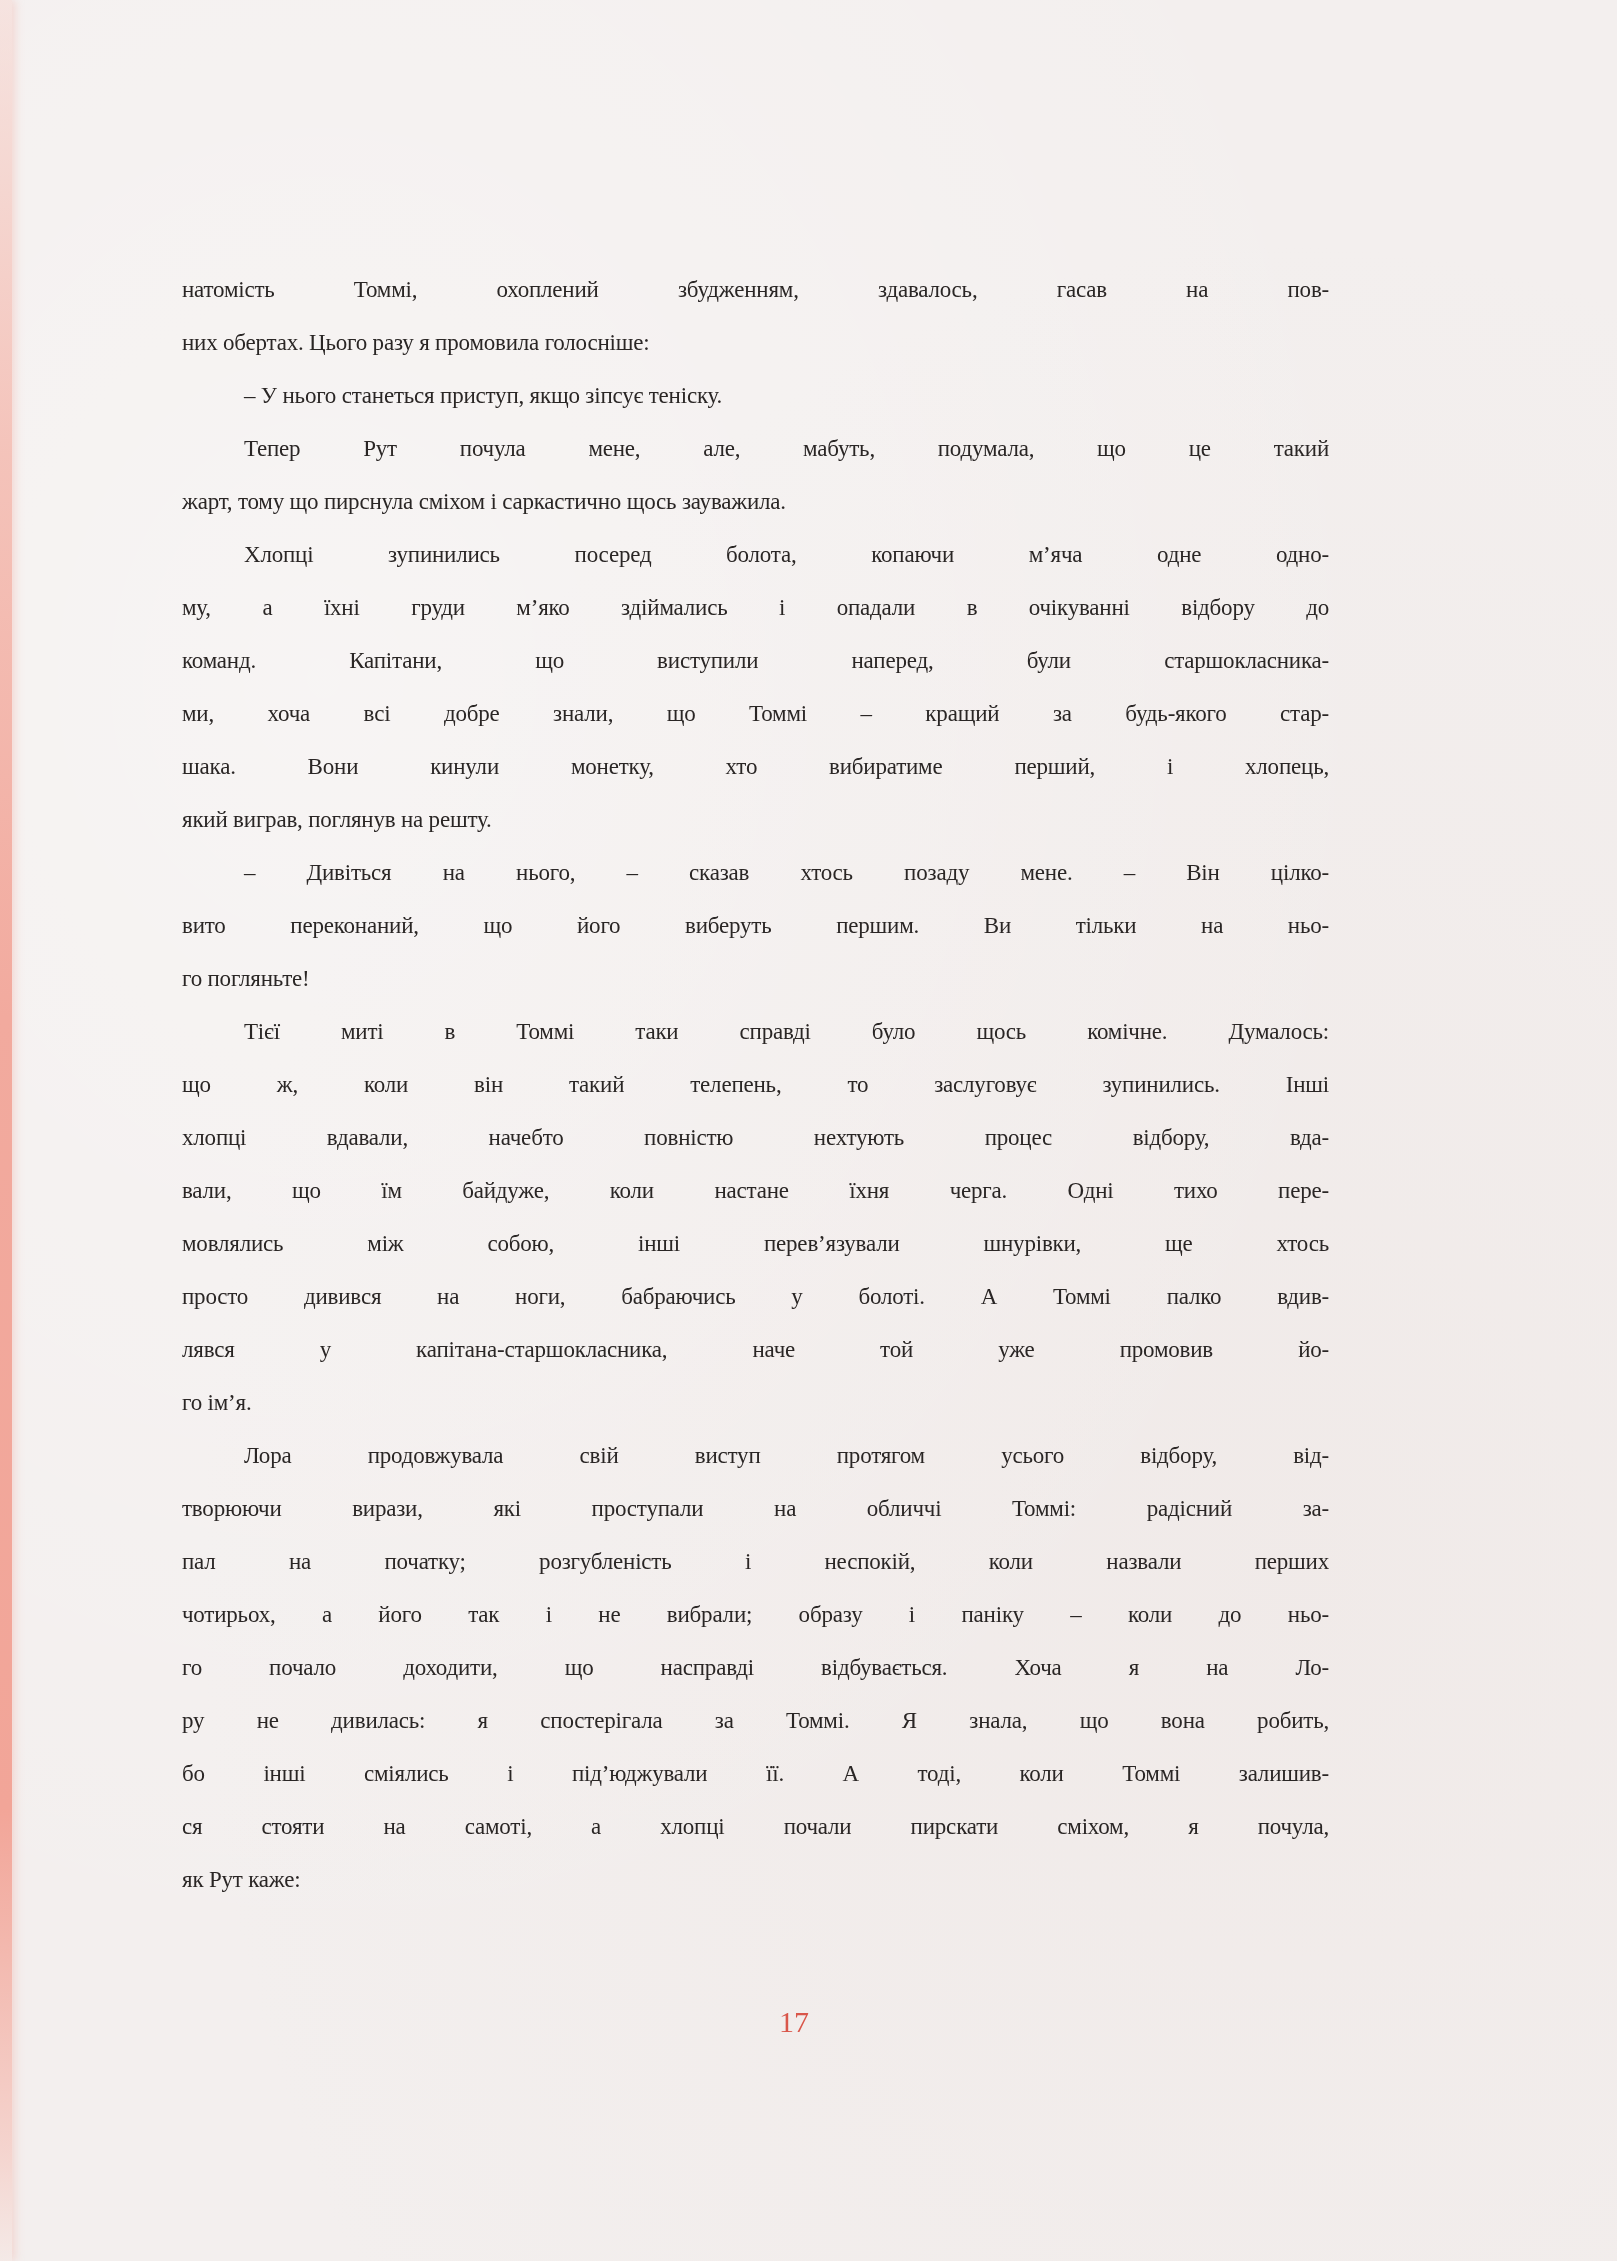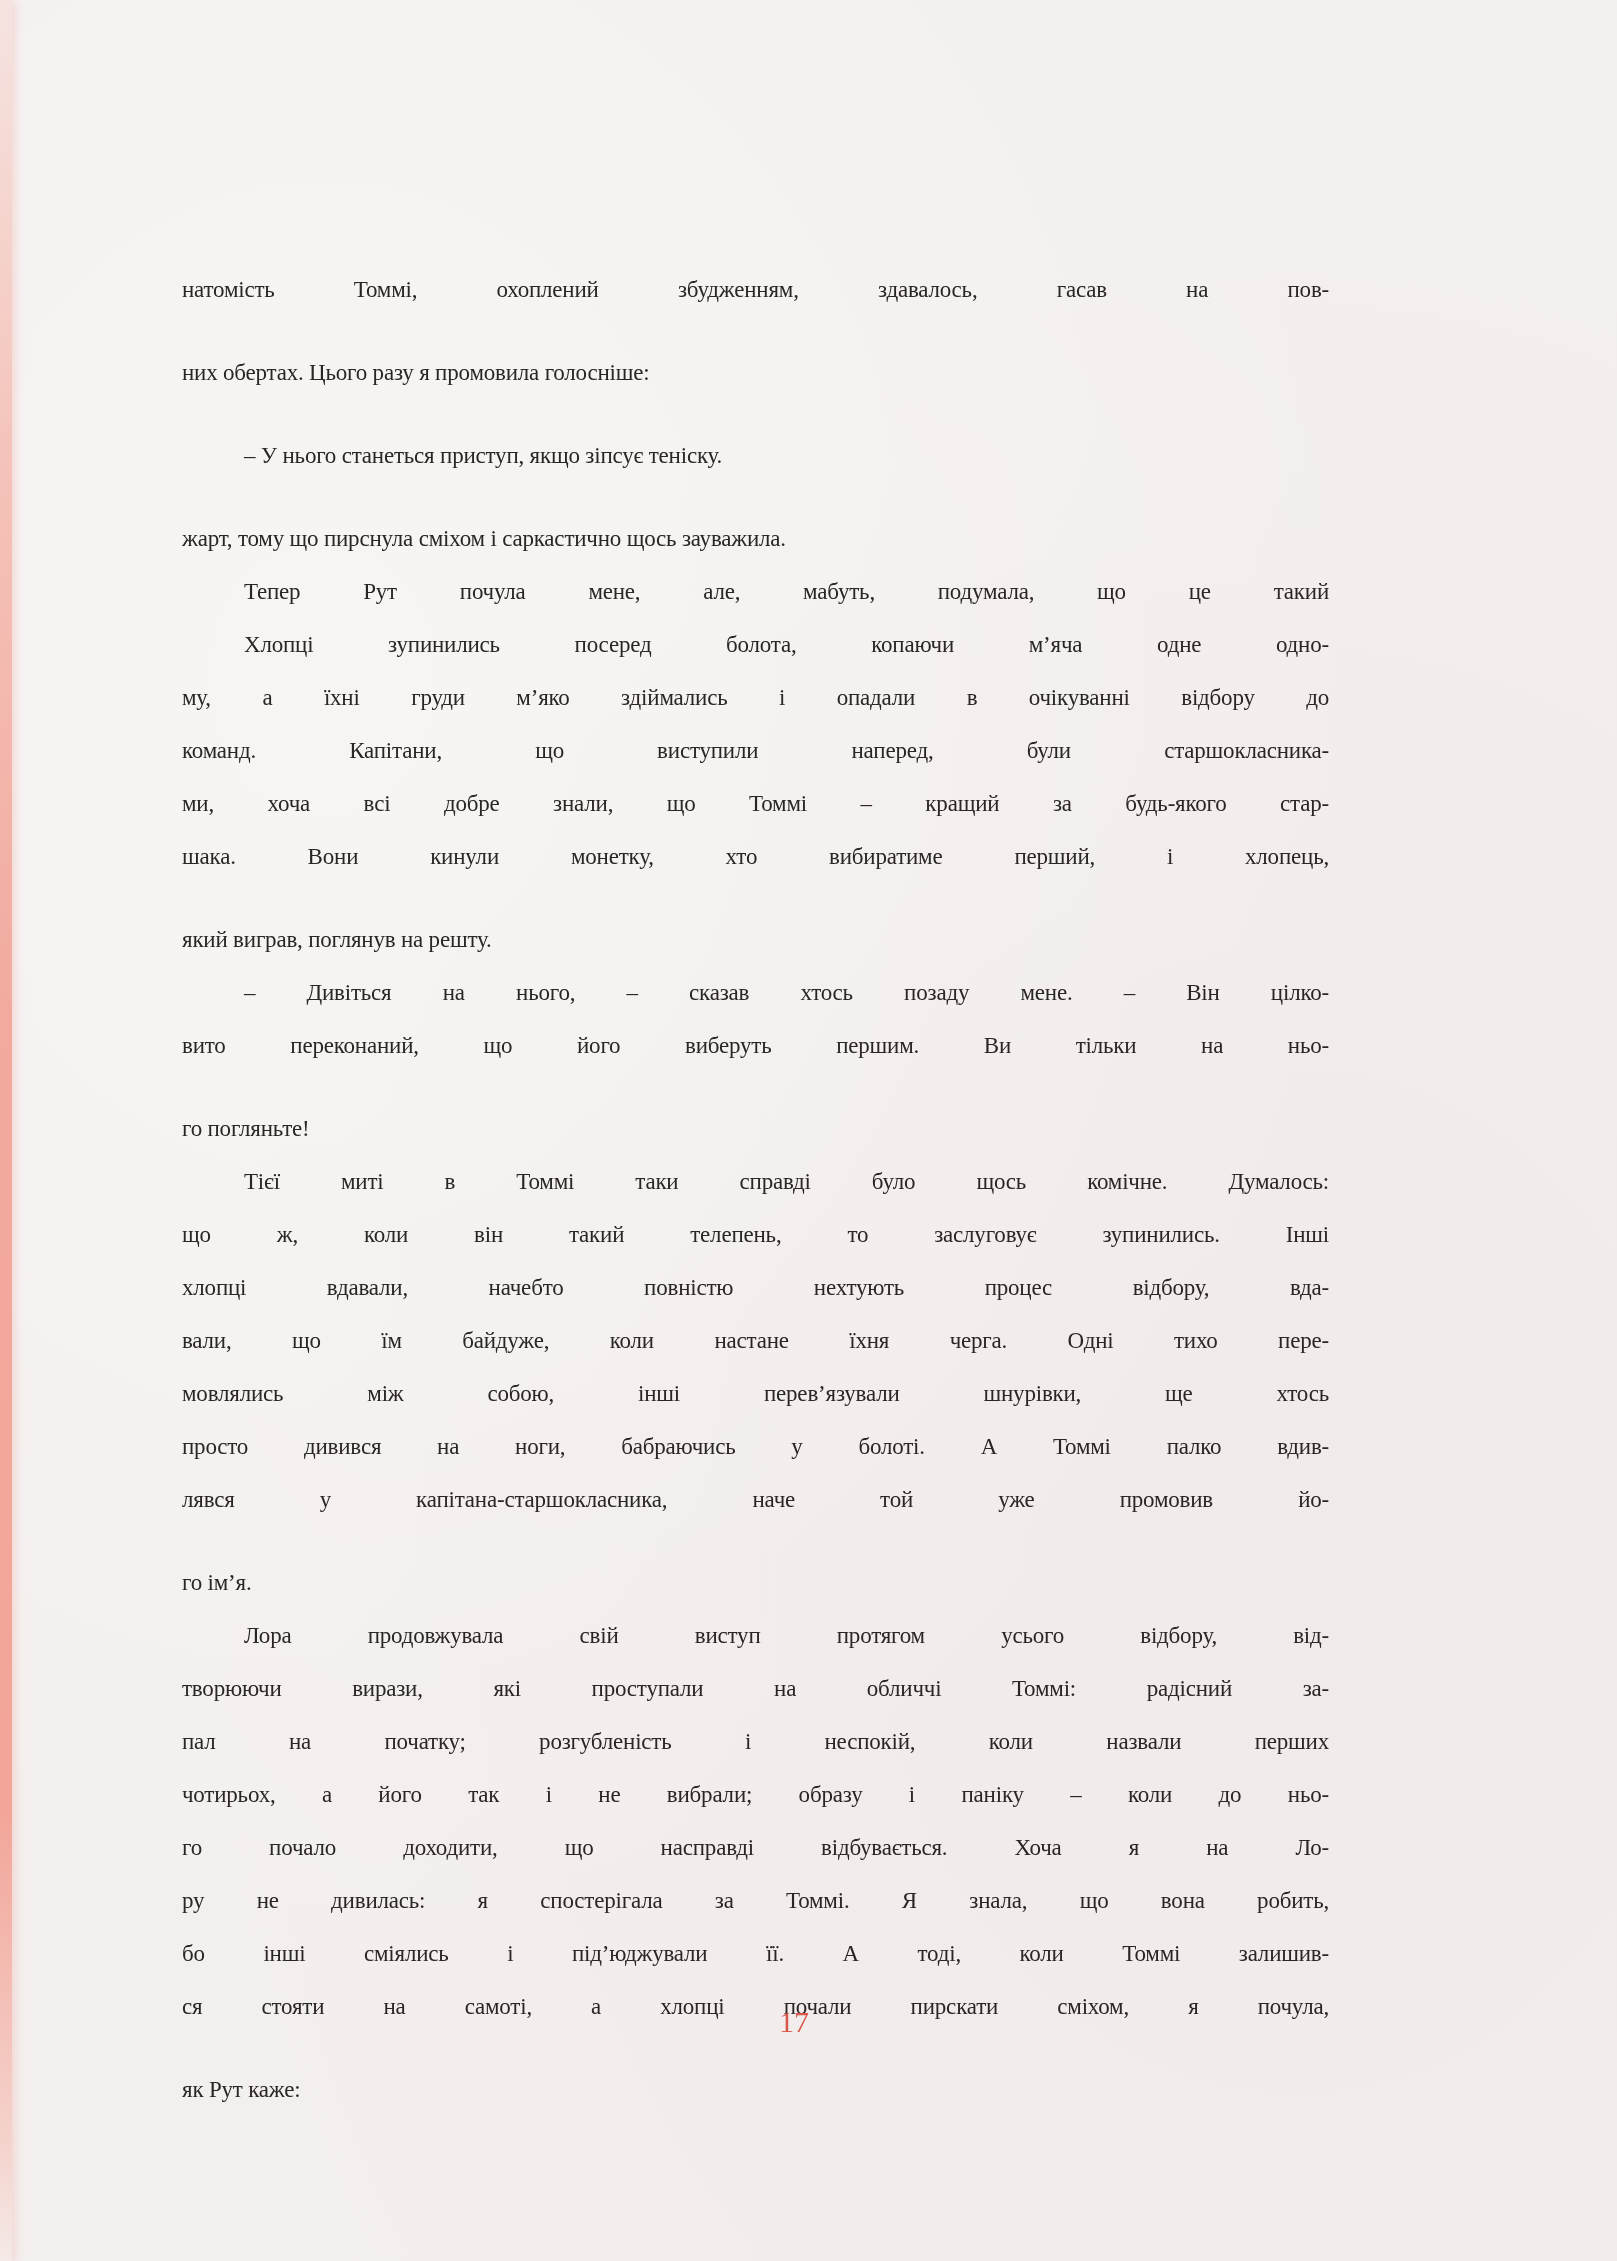--- a/index.html
+++ b/index.html
@@ -50,21 +50,20 @@
       font-size: 23px;
       letter-spacing: -0.2px;
       white-space: nowrap;
       text-align: justify;
       text-align-last: justify;
       word-spacing: 0px;
     }
     .line.last {
       text-align: left;
       text-align-last: left;
-      margin-top: 30px;
     }
     .line.indent {
       padding-left: 62px;
     }
     .page-number {
       position: absolute;
       left: 0;
       width: 1588px;
       top: 2005px;
       text-align: center;
@@ -79,22 +78,22 @@
 <div class="paper-texture"></div>
 <div class="edge-strip"></div>
 
 <div class="text-block">
 
   <div class="line">натомість Томмі, охоплений збудженням, здавалось, гасав на пов-</div>
   <div class="line last">них обертах. Цього разу я промовила голосніше:</div>
 
   <div class="line last indent">– У нього станеться приступ, якщо зіпсує теніску.</div>
 
+  <div class="line indent">Тепер Рут почула мене, але, мабуть, подумала, що це такий</div>
   <div class="line last">жарт, тому що пирснула сміхом і саркастично щось зауважила.</div>
-  <div class="line indent">Тепер Рут почула мене, але, мабуть, подумала, що це такий</div>
 
   <div class="line indent">Хлопці зупинились посеред болота, копаючи м’яча одне одно-</div>
   <div class="line">му, а їхні груди м’яко здіймались і опадали в очікуванні відбору до</div>
   <div class="line">команд. Капітани, що виступили наперед, були старшокласника-</div>
   <div class="line">ми, хоча всі добре знали, що Томмі – кращий за будь-якого стар-</div>
   <div class="line">шака. Вони кинули монетку, хто вибиратиме перший, і хлопець,</div>
   <div class="line last">який виграв, поглянув на решту.</div>
 
   <div class="line indent">– Дивіться на нього, – сказав хтось позаду мене. – Він цілко-</div>
   <div class="line">вито переконаний, що його виберуть першим. Ви тільки на ньо-</div>

